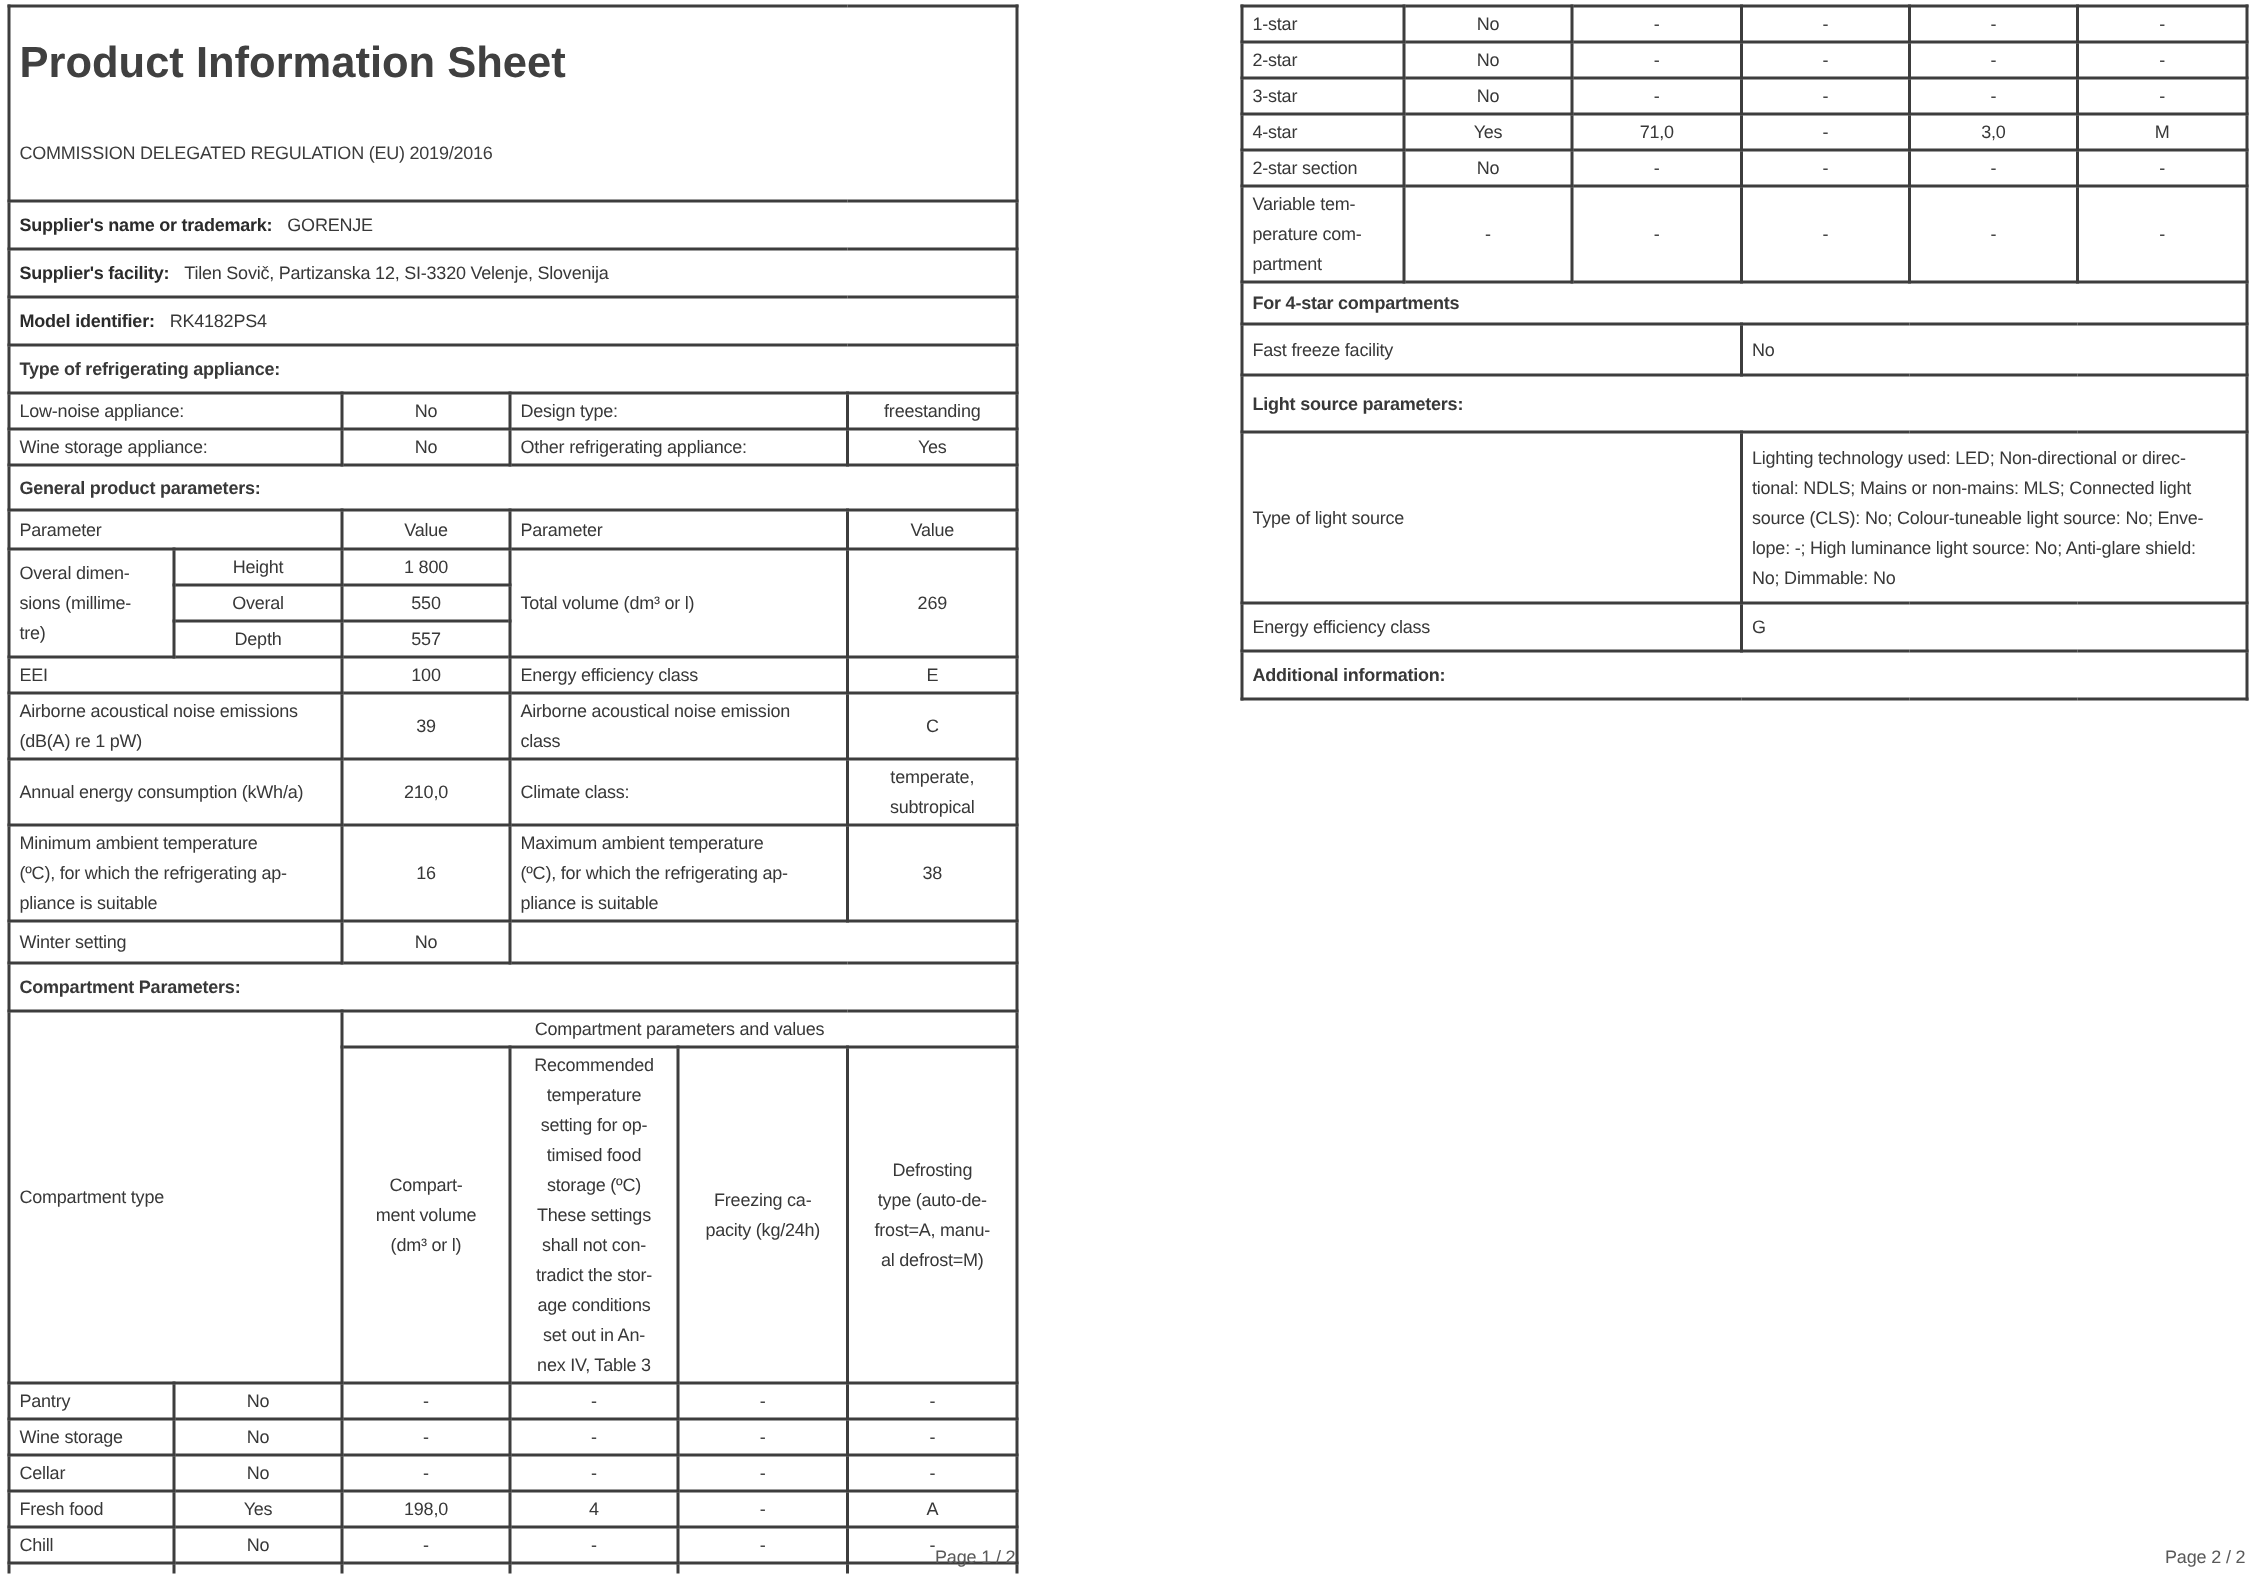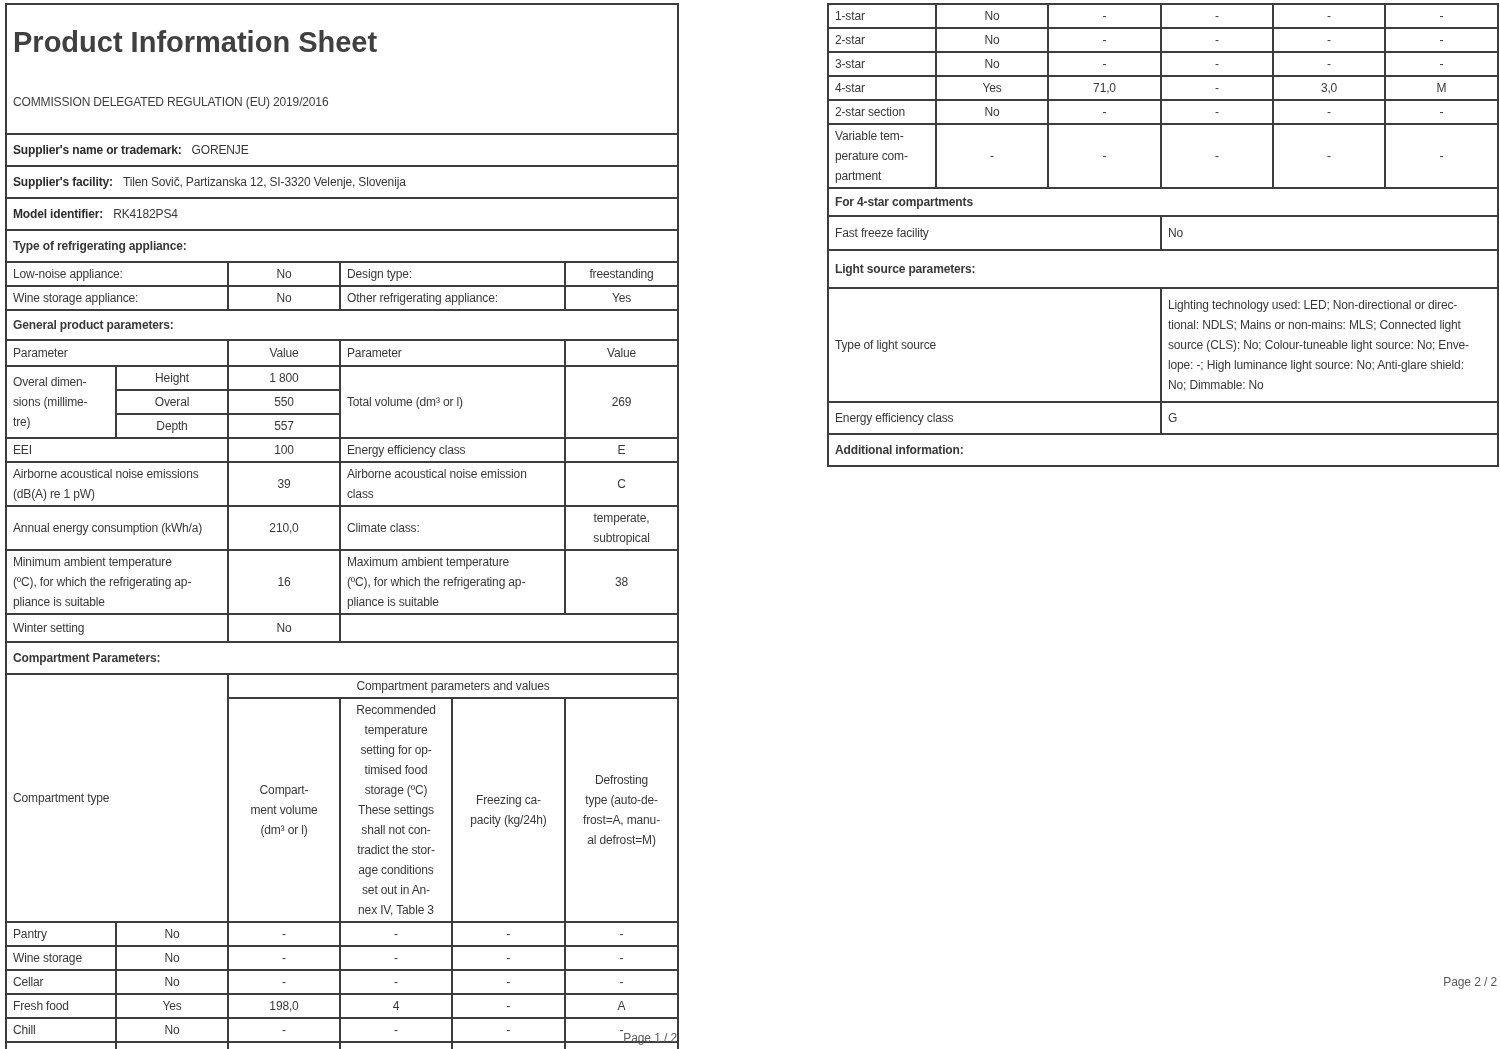--- a/index.html
+++ b/index.html
@@ -21,21 +21,21 @@
   td.headrow { font-weight:bold; color:#2b2b2b;margin-top:16px; }
   span.inlineval { margin-left:10px; font-weight:normal; color:#383838; }
   td.titlecell { padding:8px 10px 10px 10px; vertical-align:top; }
   .doc-title { margin:0; font-size:29px; line-height:32px; font-weight:bold; color:#404040; letter-spacing:0; font-family:"Liberation Sans", sans-serif; }
   .doc-sub { margin-top:14px; font-size:12px; color:#3c3c3c; }
   td.small { font-size:11.5px; }
   #page1-table { left:5px; top:3px; width:672px; }
   #page2-table { left:827px; top:3px; width:670px; }
   .footer { position:absolute; font-size:12px; color:#595959; letter-spacing:-0.1px; }
   #footer1 { top:1031px; right:823px; }
-  #footer2 { top:975px; right:3px; }
+  #footer2 { top:1031px; right:3px; }
 </style>
 </head>
 <body>
 
 <div class="canvas">
 
   <table class="sheet" id="page1-table">
     <colgroup>
       <col style="width:110px">
         <col style="width:112px">

